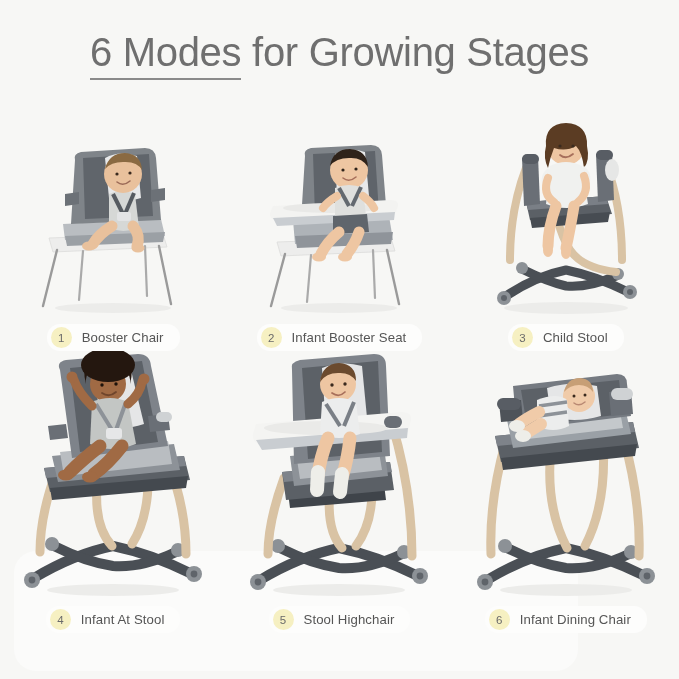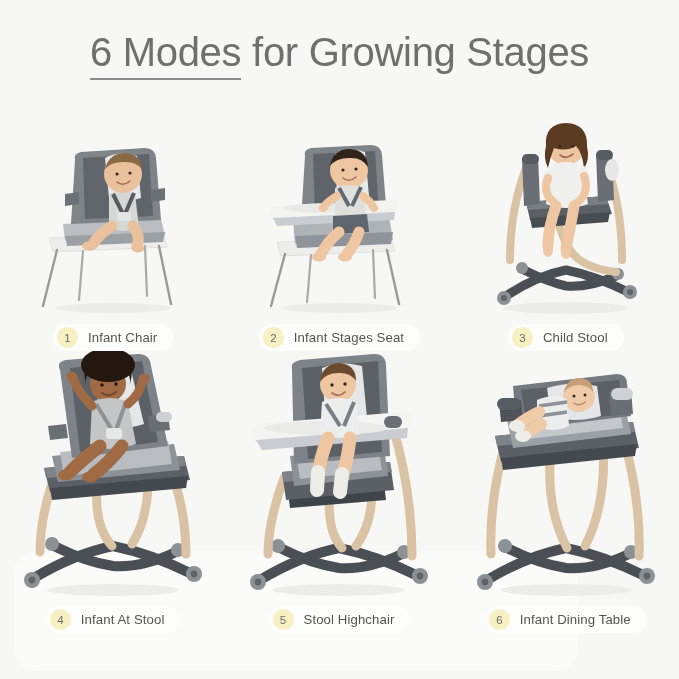--- a/index.html
+++ b/index.html
@@ -166,21 +166,21 @@
           <rect x="104" y="92" width="14" height="9" rx="2" fill="#e3e4e5"></rect>
 
           <path d="M99 106 Q86 114 80 124" stroke="#e9c19c" stroke-width="11" fill="none" stroke-linecap="round"></path>
           <path d="M120 106 Q128 116 124 126" stroke="#e9c19c" stroke-width="11" fill="none" stroke-linecap="round"></path>
           <ellipse cx="76" cy="126" rx="7" ry="4.5" fill="#e9c19c"></ellipse>
           <ellipse cx="125" cy="128" rx="6.5" ry="4.5" fill="#e9c19c"></ellipse>
         </svg>
       </div>
       <div class="label">
         <span class="badge">1</span>
-        <span class="label-text">Infant Chair</span>
+        <span class="label-text">Booster Chair</span>
       </div>
     </div>
 
     <div class="cell row1">
       <div class="art">
         <svg width="200" height="200" viewBox="0 0 200 200">
           <ellipse cx="100" cy="188" rx="58" ry="5" fill="#ececea"></ellipse>
 
           <path d="M38 122 L152 118 L156 131 L42 136 Z" fill="#ededec"></path>
           <path d="M38 122 L152 118 L156 131 L42 136 Z" fill="none" stroke="#dcdcdb" stroke-width="0.8"></path>
@@ -217,21 +217,21 @@
           <path d="M120 112 Q116 124 108 134" stroke="#eec6a2" stroke-width="11" fill="none" stroke-linecap="round"></path>
           <ellipse cx="80" cy="137" rx="7" ry="4.5" fill="#eec6a2"></ellipse>
           <ellipse cx="106" cy="137" rx="7" ry="4.5" fill="#eec6a2"></ellipse>
 
           <path d="M98 76 Q88 82 84 88" stroke="#eec6a2" stroke-width="8" fill="none" stroke-linecap="round"></path>
           <path d="M124 76 Q132 82 135 88" stroke="#eec6a2" stroke-width="8" fill="none" stroke-linecap="round"></path>
         </svg>
       </div>
       <div class="label">
         <span class="badge">2</span>
-        <span class="label-text">Infant Stages Seat</span>
+        <span class="label-text">Infant Booster Seat</span>
       </div>
     </div>
 
     <div class="cell row1">
       <div class="art">
         <svg width="200" height="210" viewBox="0 0 200 210">
           <ellipse cx="100" cy="198" rx="62" ry="6" fill="#ececea"></ellipse>
 
           <path d="M40 186 Q70 166 100 160 Q130 166 162 182" stroke="#4a4f55" stroke-width="9" fill="none" stroke-linecap="round"></path>
           <path d="M58 160 Q82 172 100 176 Q122 178 150 166" stroke="#4a4f55" stroke-width="9" fill="none" stroke-linecap="round"></path>
@@ -450,18 +450,18 @@
           <path d="M78 76 L106 72" stroke="#8d9298" stroke-width="3.5" fill="none"></path>
 
           <path d="M78 72 Q66 78 58 84" stroke="#f0cba9" stroke-width="12" fill="none" stroke-linecap="round"></path>
           <path d="M80 84 Q70 90 64 94" stroke="#f0cba9" stroke-width="12" fill="none" stroke-linecap="round"></path>
           <ellipse cx="56" cy="86" rx="8" ry="6" fill="#eeeee9"></ellipse>
           <ellipse cx="62" cy="96" rx="8" ry="6" fill="#eeeee9"></ellipse>
         </svg>
       </div>
       <div class="label">
         <span class="badge">6</span>
-        <span class="label-text">Infant Dining Table</span>
+        <span class="label-text">Infant Dining Chair</span>
       </div>
     </div>
 
   </div>
 </div>
 
 </body></html>

